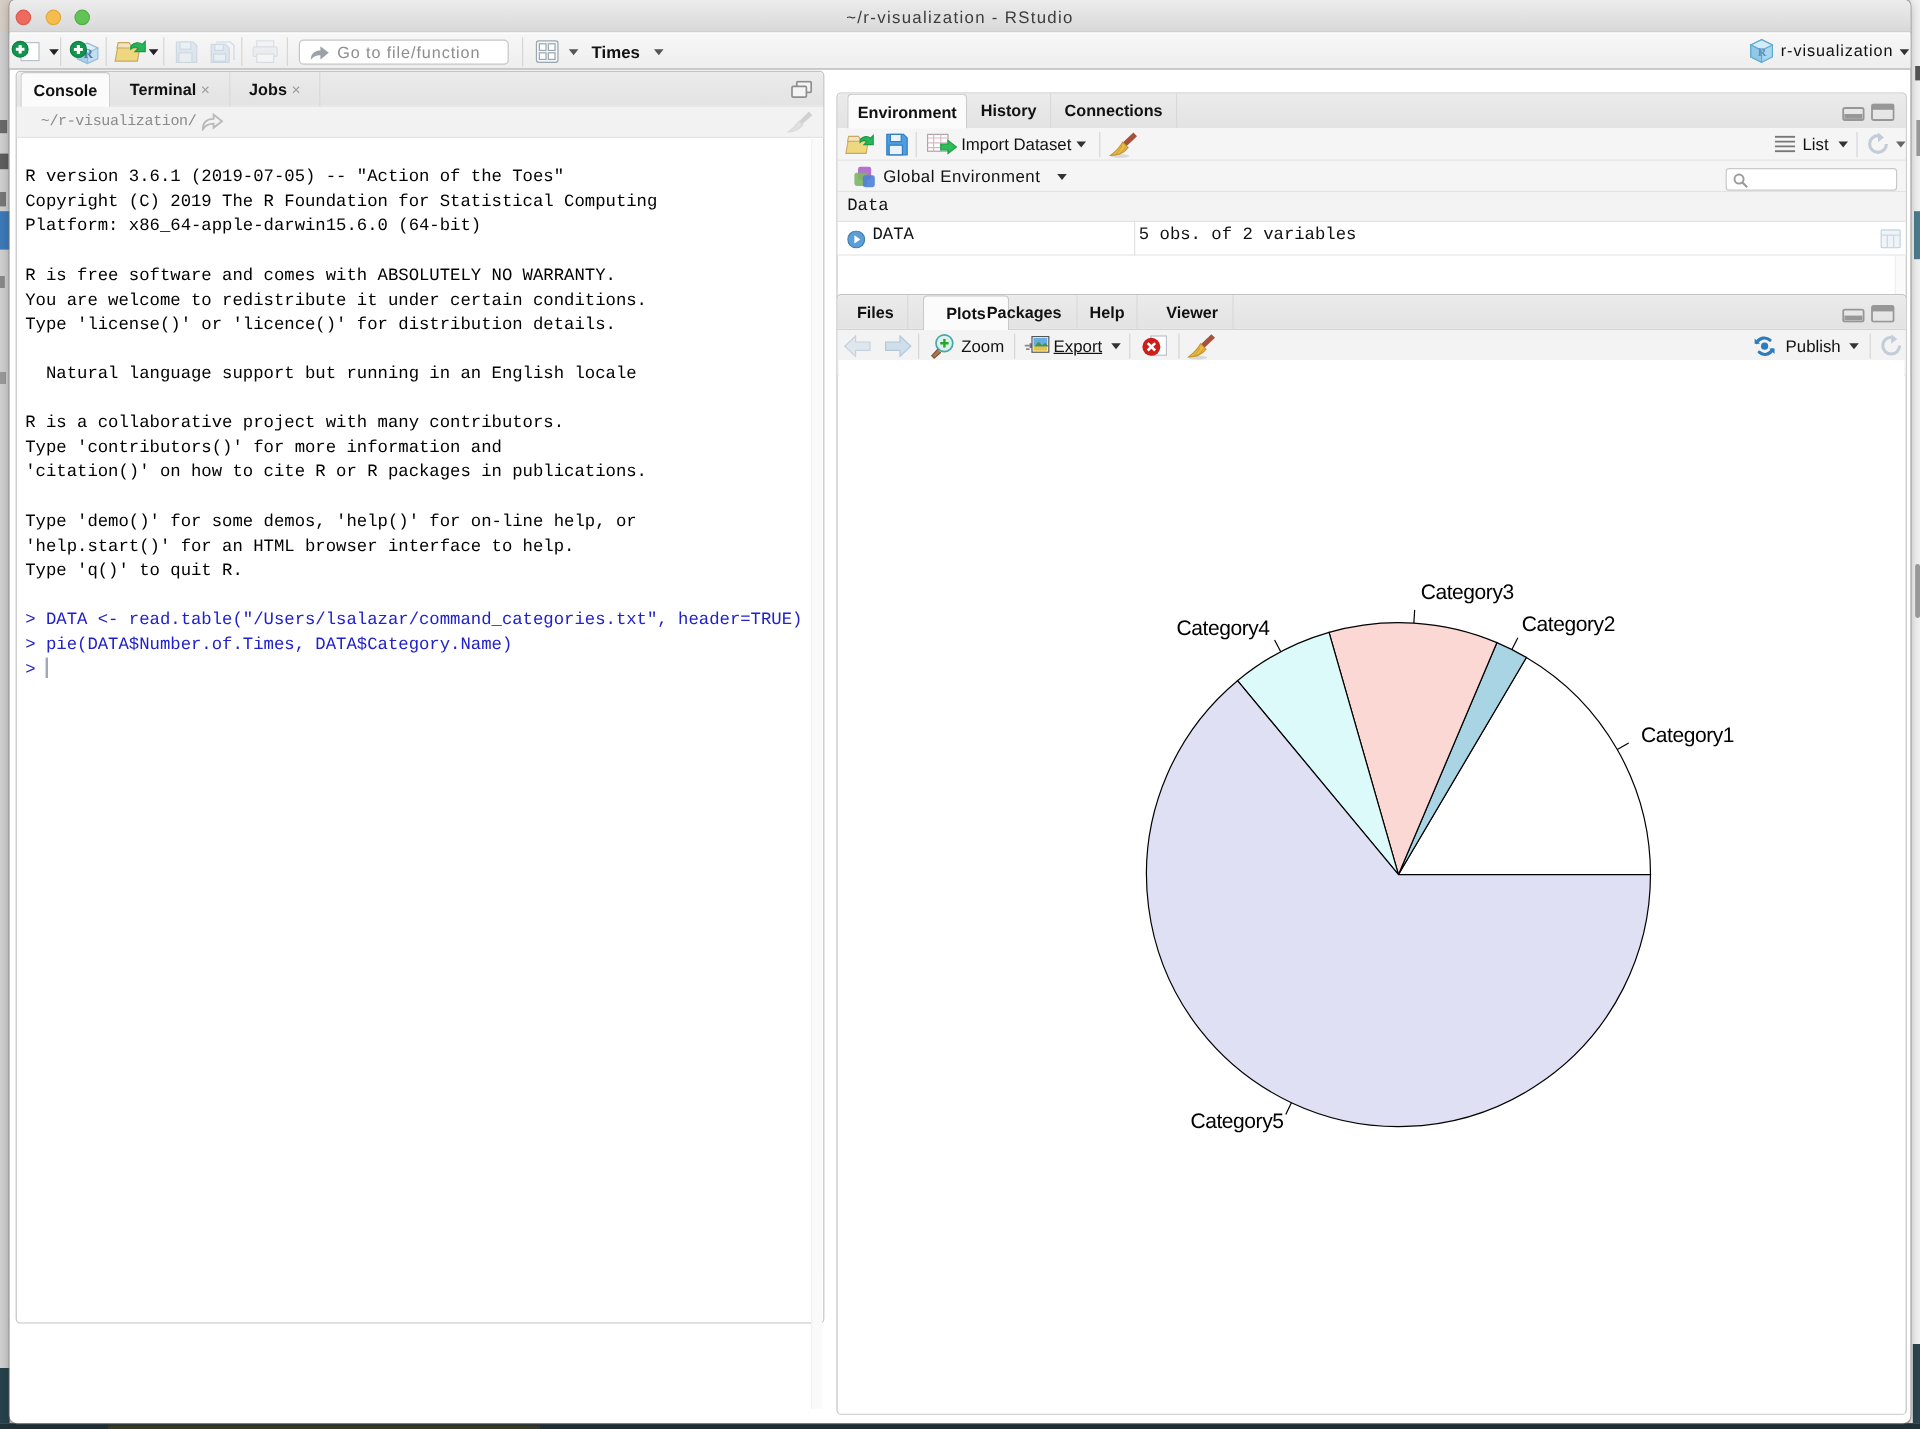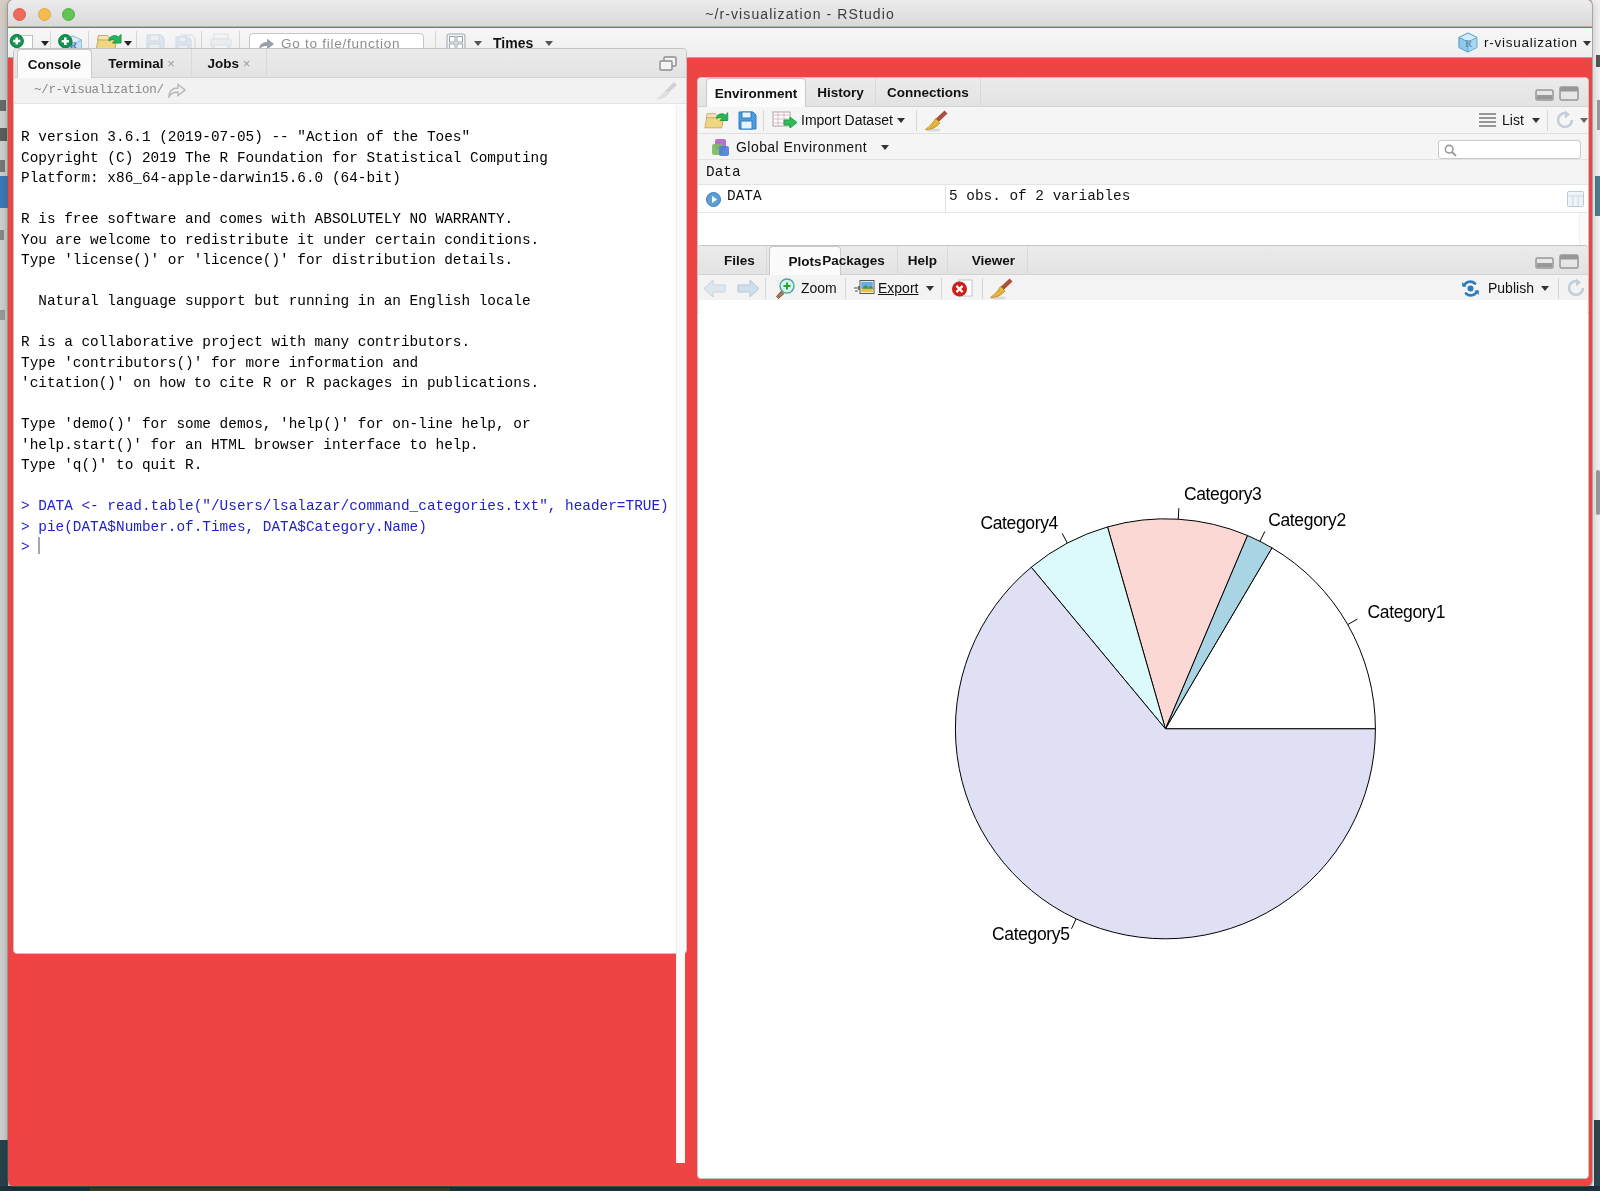--- a/index.html
+++ b/index.html
@@ -5,39 +5,39 @@
   * { margin:0; padding:0; box-sizing:border-box; }
   html,body { width:1600px; height:1191px; overflow:hidden; }
   body { position:relative; background:#d4d4d4; font-family:"Liberation Sans",sans-serif; }
   .abs { position:absolute; }
   
   #bg-bottom { left:0; top:1186px; width:1600px; height:5px; background:#20323a; }
   #bg-bottom .olive { position:absolute; left:90px; top:2px; width:360px; height:3px; background:#3f3f23; }
   #bg-left { left:0; top:0; width:8px; height:1186px; background:#cfcfcf; }
   #bg-right { left:1592px; top:0; width:8px; height:1186px; background:#f0f0f0; }
   
-  #win { left:8px; top:0; width:1584px; height:1186px; background:#ef4444; border-radius:5px 5px 6px 6px; box-shadow:0 0 0 1px rgba(110,110,110,0.45), 0 2px 8px rgba(0,0,0,0.25); }
+  #win { left:8px; top:0; width:1584px; height:1186px; background:#ffffff; border-radius:5px 5px 6px 6px; box-shadow:0 0 0 1px rgba(110,110,110,0.45), 0 2px 8px rgba(0,0,0,0.25); }
   #titlebar { left:0; top:0; width:1584px; height:27px; background:linear-gradient(#ececec,#d9d9d9); border-bottom:1px solid #b4b4b4; border-radius:5px 5px 0 0; }
   .tl { top:7.5px; width:13px; height:13px; border-radius:50%; }
   #tl-r { left:5px;  background:#ee6a5f; border:0.5px solid #d95c51; }
   #tl-y { left:29.5px; background:#f5bd4f; border:0.5px solid #dfa943; }
   #tl-g { left:53.5px; background:#61c454; border:0.5px solid #53ad48; }
   #title { left:0; top:0; width:1584px; height:29px; line-height:29px; text-align:center; font-size:14px; letter-spacing:1.1px; color:#3c3c3c; }
   #toolbar { left:0; top:28px; width:1584px; height:30px; background:linear-gradient(#f7f7f7,#eeeeee); border-bottom:1px solid #a9a9a9; }
   .tsep { top:3px; width:1px; height:24px; background:#d6d6d6; }
   
   .panel { background:#fff; border:1px solid #c3c3c3; border-radius:4px; }
   .tabstrip { position:absolute; left:0; top:0; right:0; height:29px; background:linear-gradient(#ebebeb,#e3e3e3); border-bottom:1px solid #d2d2d2; border-radius:4px 4px 0 0; }
   .tab { position:absolute; top:0; height:29px; font-size:13.5px; font-weight:bold; color:#111; text-align:center; line-height:29px; }
   .tab.active { background:#fbfbfb; border:1px solid #c9c9c9; border-bottom:none; border-radius:4px 4px 0 0; height:30px; }
   .tab .x { font-weight:normal; color:#9a9a9a; font-size:13px; }
   .tab:not(.active) { border-right:1px solid #d9d9d9; }
   .minmax { position:absolute; top:8px; right:9px; width:44px; height:15px; }
   
-  #console { left:5px; top:48px; width:674px; height:906px; }
+  #console { left:5px; top:59px; width:674px; height:1044px; }
   #con-sub { position:absolute; left:0; top:29px; width:672px; height:26px; background:#f2f2f2; border-bottom:1px solid #e4e4e4; }
   #con-sub .path { position:absolute; left:20px; top:5px; font-family:"Liberation Mono",monospace; font-size:12.5px; letter-spacing:-0.3px; color:#8a8a8a; }
   #con-text { position:absolute; left:7px; top:78px; font-family:"Liberation Mono",monospace; font-size:14.4px; line-height:20.5px; white-space:pre; color:#000; }
   #con-text .b { color:#2121cc; }
   
   #env { left:689px; top:63px; width:892px; height:174px;margin-top:14px; }
   #env-tools { position:absolute; left:0; top:29px; width:890px; height:27px; border-bottom:1px solid #e0e0e0; background:#f5f5f5; }
   #env-global { position:absolute; left:0; top:56px; width:890px; height:26px; border-bottom:1px solid #e3e3e3; background:#f5f5f5; }
   #env-data-hdr { position:absolute; left:0; top:82px; width:890px; height:25px; background:#f3f3f3; border-bottom:1px solid #e3e3e3; font-family:"Liberation Mono",monospace; font-size:14.4px; color:#111; line-height:25px; padding-left:8px; }
   #env-row { position:absolute; left:0; top:107px; width:890px; height:28px; background:#fff; border-bottom:1px solid #e6e6e6; }
@@ -276,21 +276,21 @@
       <div class="abs" style="left:247px;top:0;width:1px;height:28px;background:#e2e2e2;"></div>
       <span class="abs" style="left:251px;top:3px;font-family:'Liberation Mono',monospace;font-size:14.4px;color:#111;">5 obs. of 2 variables</span>
       <svg class="abs" style="left:869px;top:6px;" width="17" height="16" viewBox="0 0 17 16">
         <rect x="0.5" y="0.5" width="16" height="15" rx="1" fill="#eef4f8" stroke="#b9cbd8"></rect>
         <path d="M0.5 5 h16 M5.8 5 v10.5 M11.1 5 v10.5" stroke="#c9d8e2" fill="none"></path>
       </svg>
     </div>
   </div>
   <div id="plots" class="abs panel">
     <div class="tabstrip">
-      <div class="tab" style="left:15px; width:54px;">Files</div>
+      <div class="tab" style="left:5px; width:54px;">Files</div>
       <div class="tab active" style="left:71px; width:72px;">Plots</div>
       <div class="tab" style="left:112px; width:88px;">Packages</div>
       <div class="tab" style="left:200px; width:50px;">Help</div>
       <div class="tab" style="left:262px; width:68px;">Viewer</div>
     </div>
     <div class="minmax">
       <svg width="44" height="15" viewBox="0 0 44 15">
         <rect x="1" y="4" width="17" height="10" rx="1.5" fill="none" stroke="#979797" stroke-width="1.5"></rect>
         <rect x="2" y="9" width="15" height="4" fill="#979797"></rect>
         <rect x="25" y="1" width="18" height="13" rx="1.5" fill="none" stroke="#979797" stroke-width="1.5"></rect>

